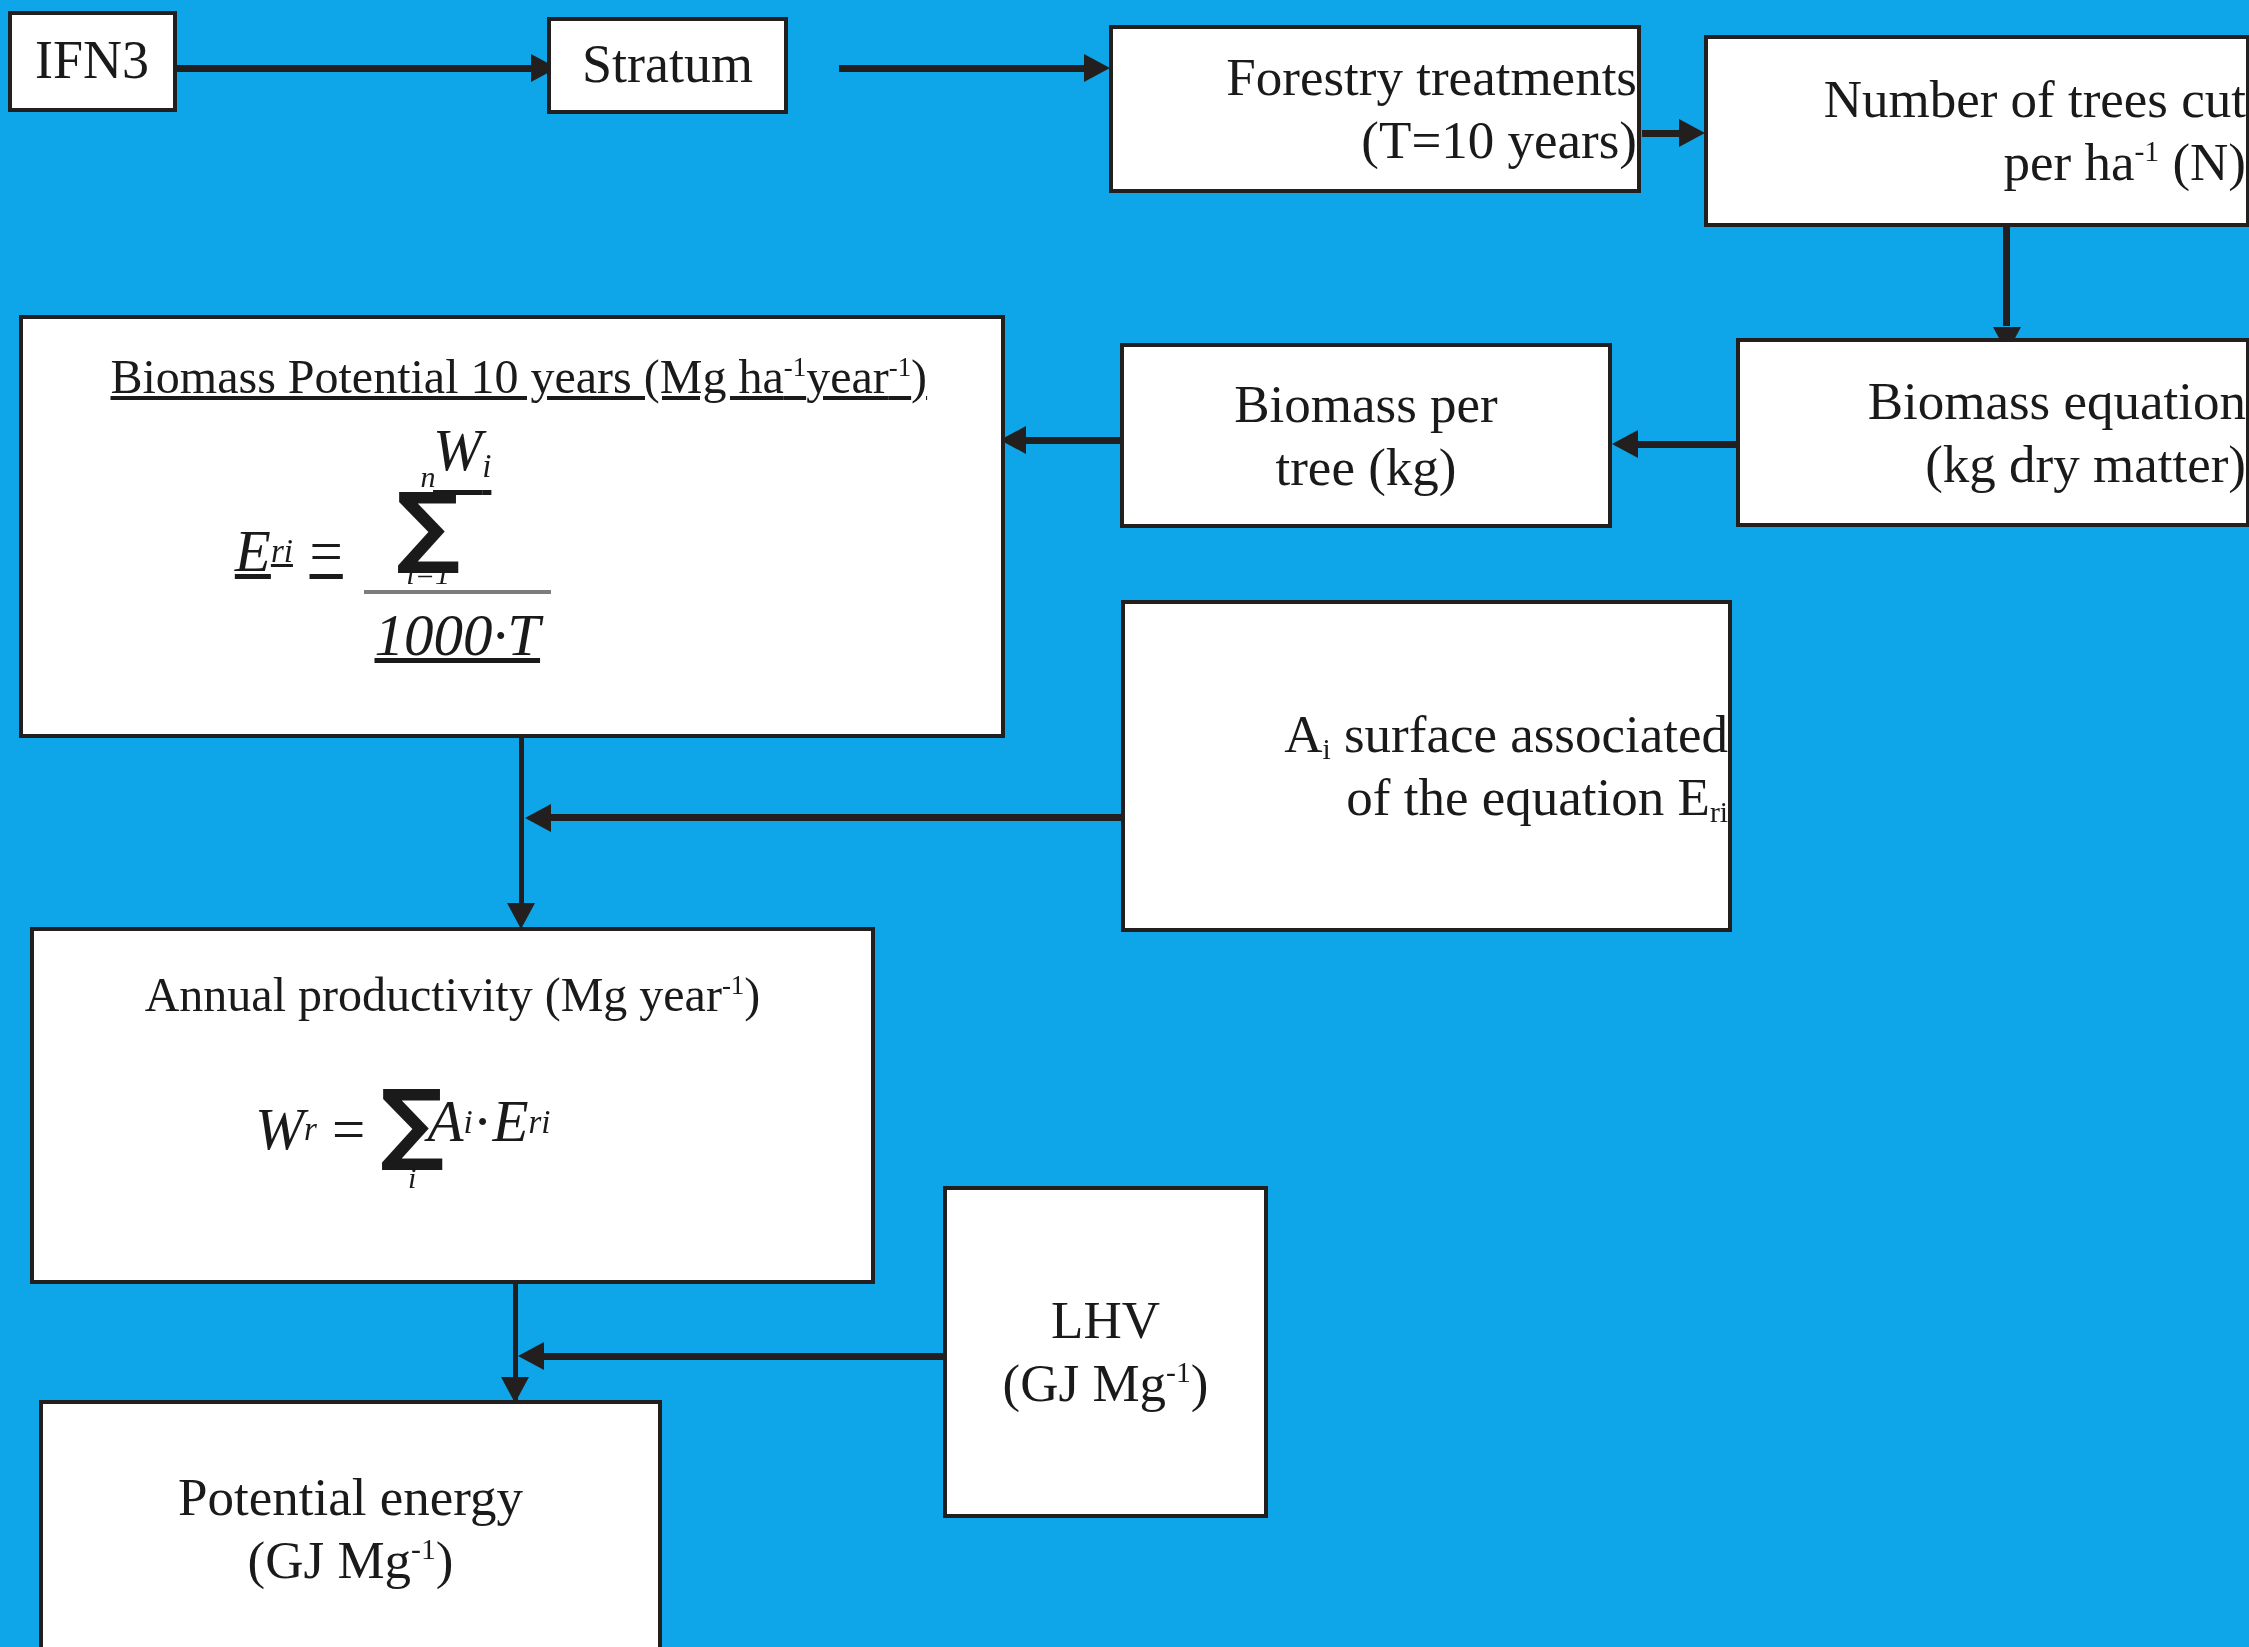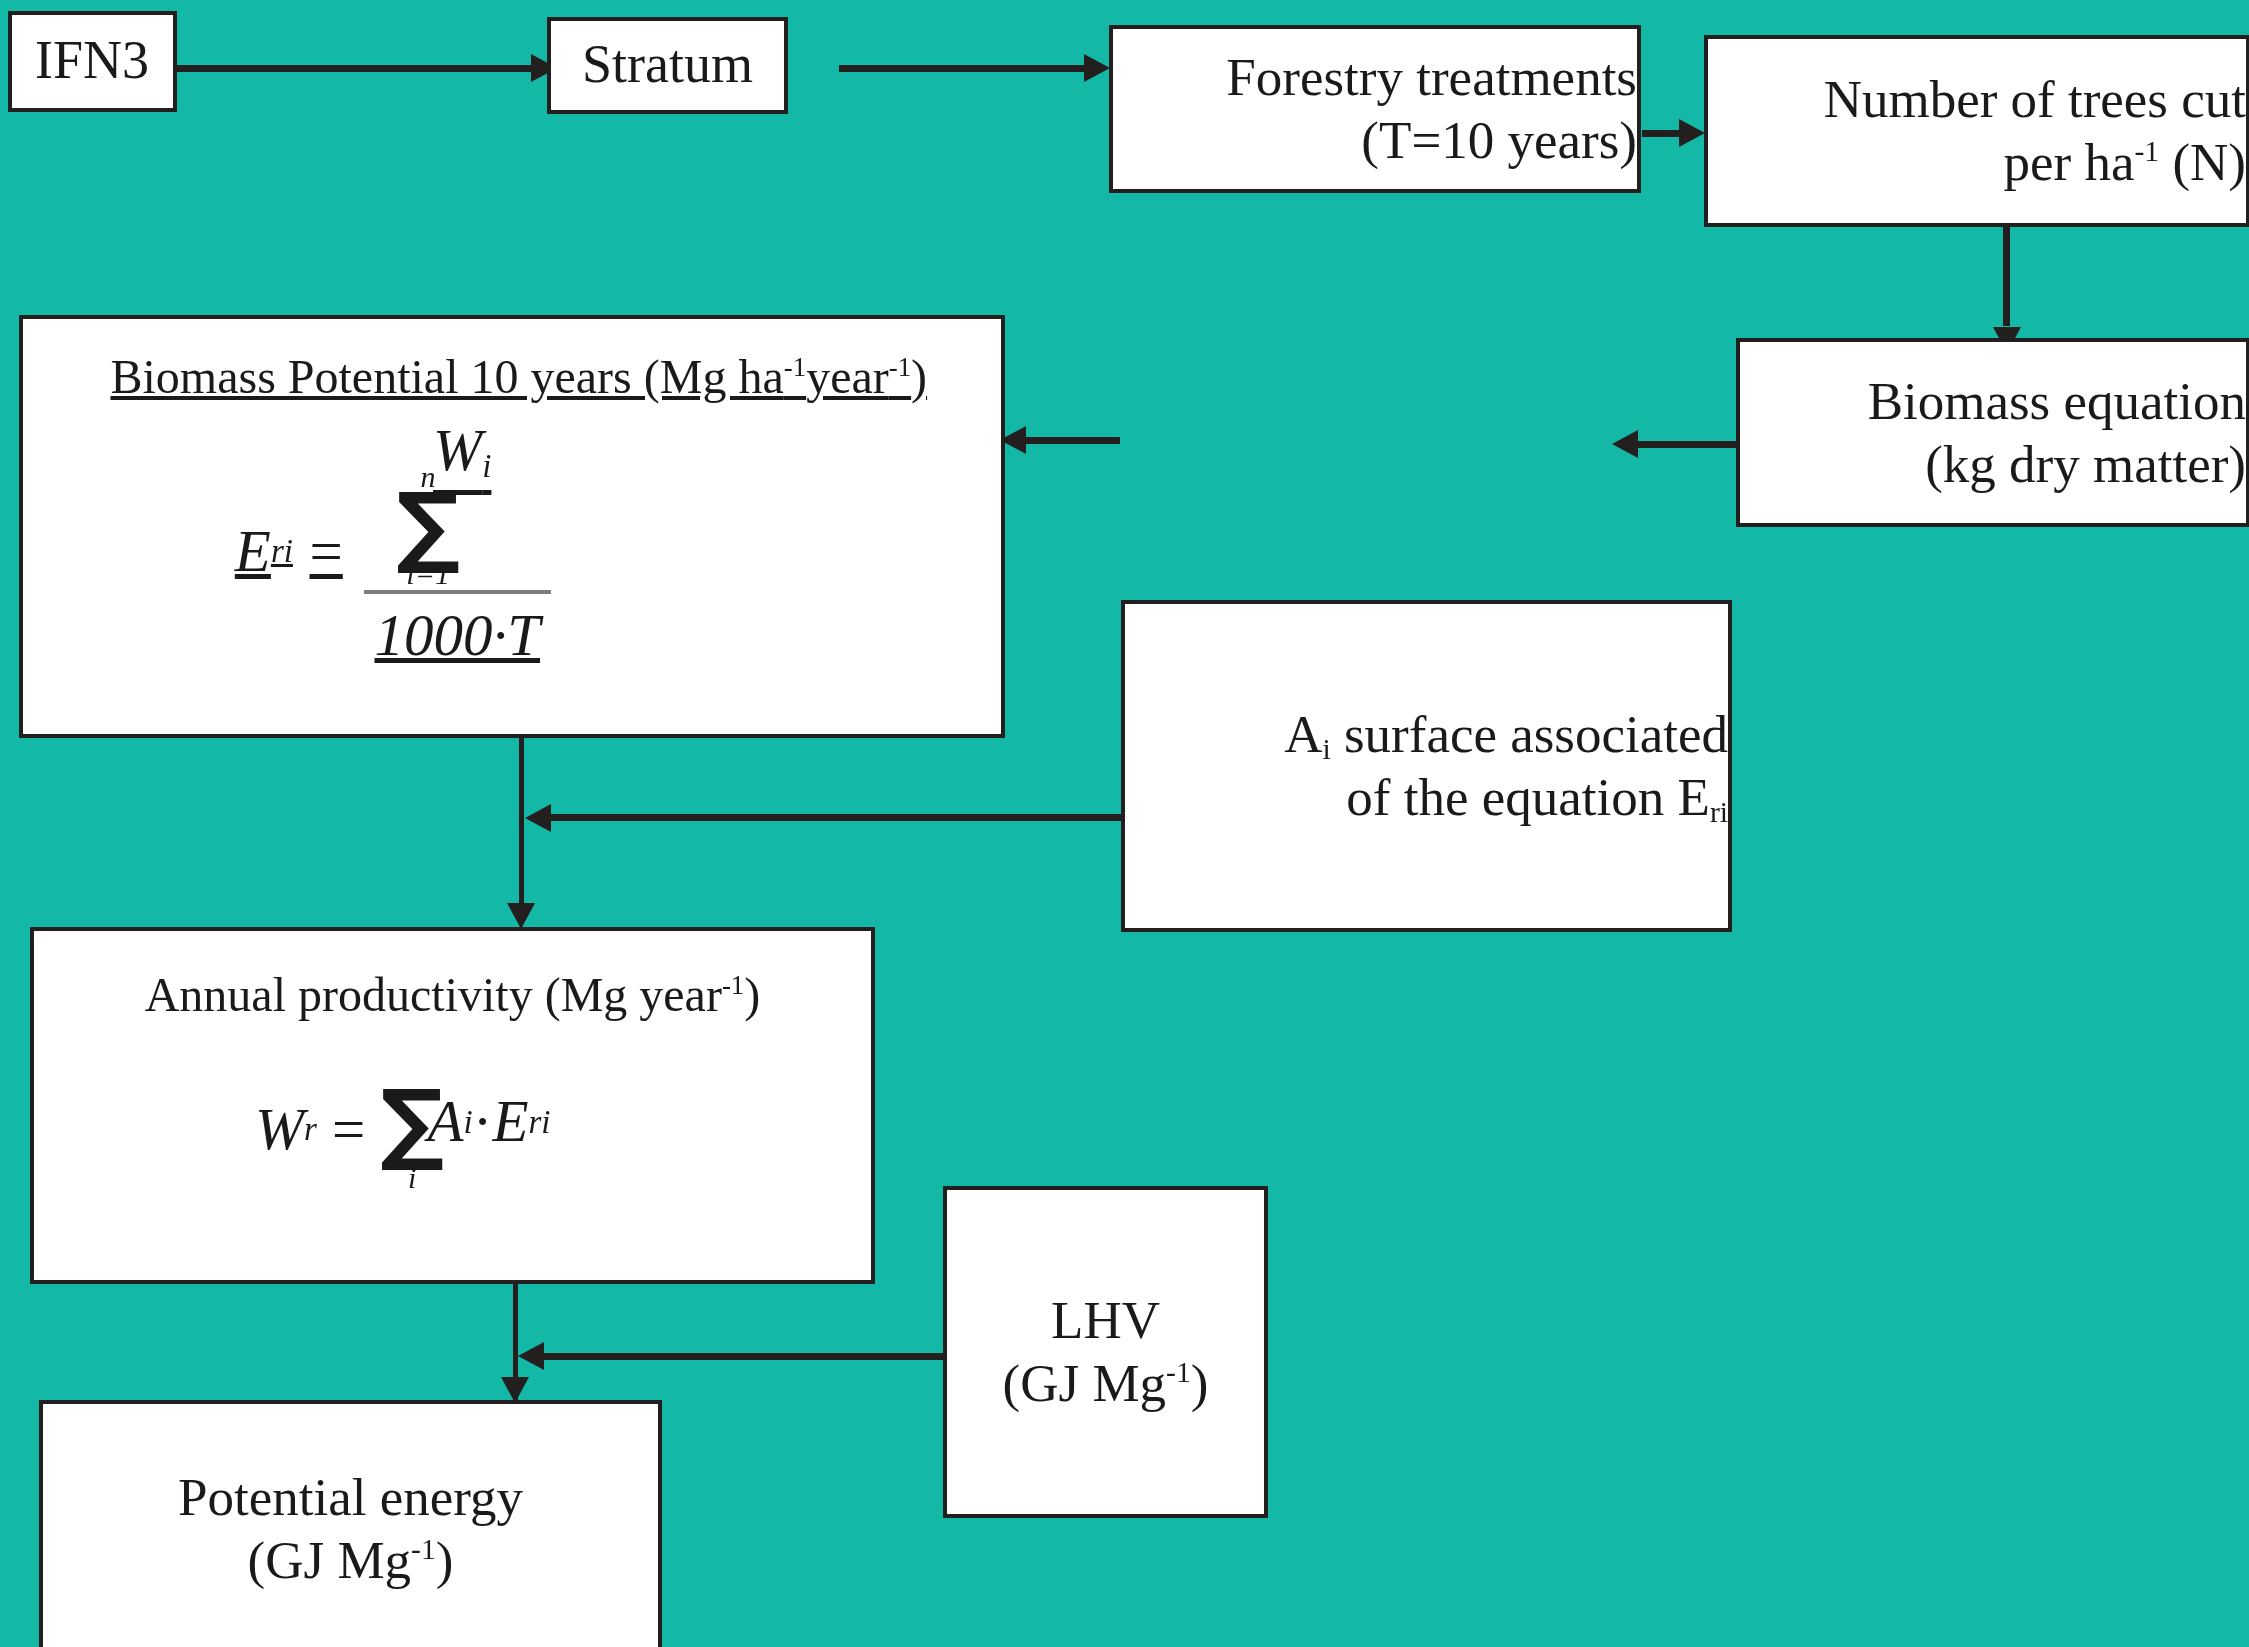--- a/index.html
+++ b/index.html
@@ -1,20 +1,20 @@
 <!DOCTYPE html>
 <html style="font-size:12px"><head>
 <meta charset="utf-8">
 <style>
   html,body{margin:0;padding:0;background:#ffffff;}
   #stage{
     position:relative;
     width:2250px;
     height:1648px;
-    background:#14b8a6;
+    background:#0ea5e9;
     font-family:"Liberation Serif","DejaVu Serif",serif;
     color:#1a1a1a;
     overflow:hidden;
   }
   .node{
     position:absolute;
     box-sizing:border-box;
     border:4.5px solid #231f1e;
     background:#ffffff;
     display:flex;
@@ -113,20 +113,24 @@
   <div class="arrowD" style="left:1993px;top:327px;"></div>
 
   <div class="node lft" style="left:1736px;top:338px;width:514px;height:189px;">
     <span class="line lft t56">Biomass equation</span>
     <span class="line lft t56">(kg dry matter)</span>
   </div>
 
   <div class="hline" style="left:1638px;top:441px;width:98px;"></div>
   <div class="arrowL" style="left:1612px;top:430px;"></div>
 
+  <div class="node" style="left:1120px;top:343px;width:492px;height:185px;">
+    <span class="line ctr t56">Biomass per</span>
+    <span class="line ctr t56">tree (kg)</span>
+  </div>
 
   <div class="hline" style="left:1026px;top:437px;width:94px;"></div>
   <div class="arrowL" style="left:1000px;top:426px;"></div>
 
   <div class="node" style="left:19px;top:315px;width:986px;height:423px;justify-content:flex-start;padding-top:30px;text-decoration:underline;">
     <span class="line ctr t56" style="font-size:48px;padding-left:13.6px;">
       <span>Biomass Potential 10 years  (Mg ha</span><sup>-1</sup><span>year</span><sup>-1</sup><span>)</span>
     </span>
 
     <div class="formula" style="margin-top:27px;margin-left:-234px;">

